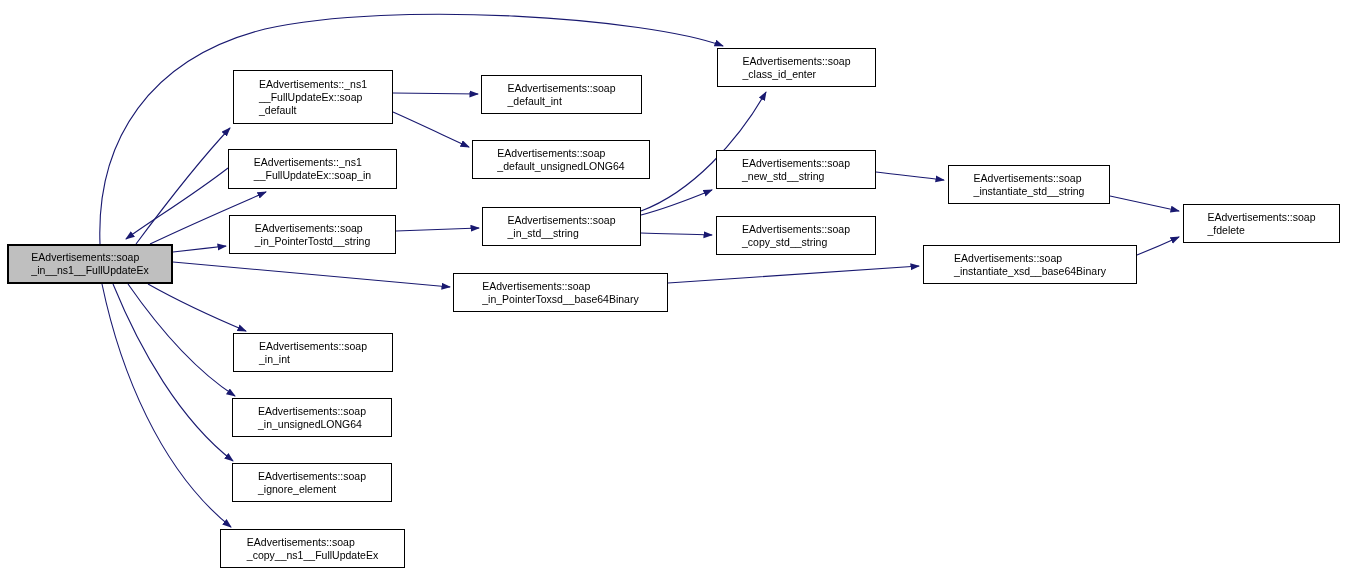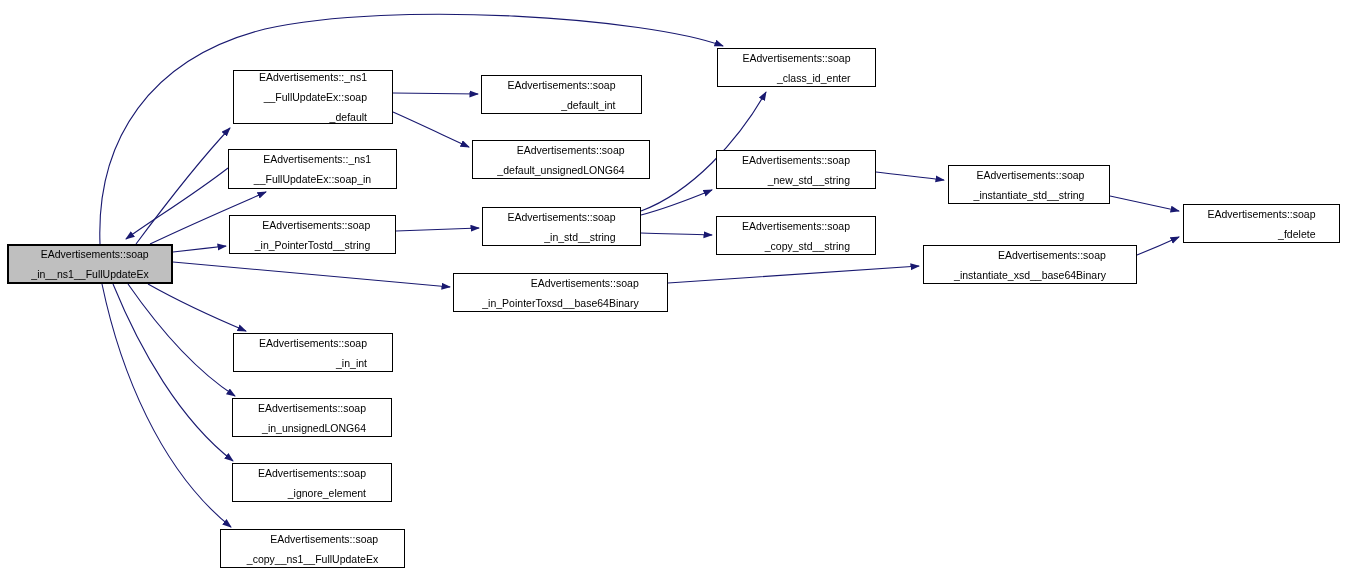--- a/index.html
+++ b/index.html
@@ -11,22 +11,22 @@
     overflow:hidden;
   }
   #edge-layer{position:absolute;left:0;top:0;width:1347px;height:575px;}
   .node{
     position:absolute;
     box-sizing:border-box;
     background:#ffffff;
     border:1px solid #000000;
     color:#000000;
     font-size:10.5px;
-    line-height:20px;
-    text-align:right;
+    line-height:13px;
+    text-align:left;
     white-space:pre-line;
     display:flex;
     align-items:center;
     justify-content:center;
     cursor:pointer;
   }
   .node.highlighted{
     background:#bfbfbf;
     border:2px solid #000000;
     cursor:default;

